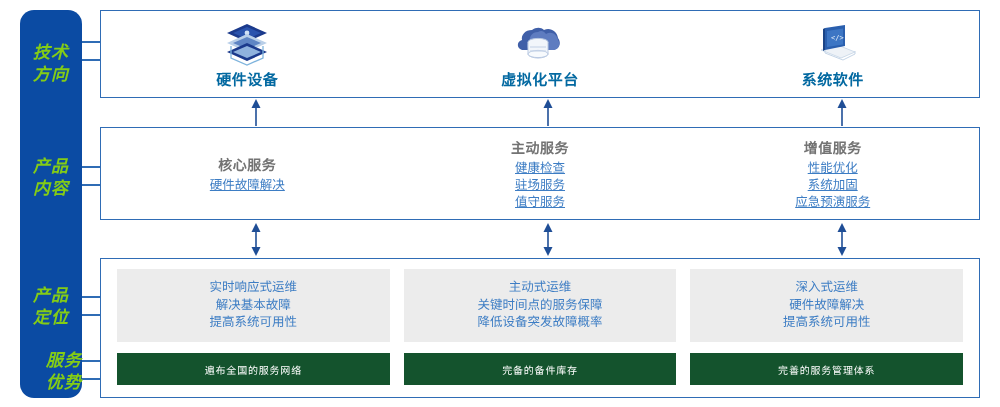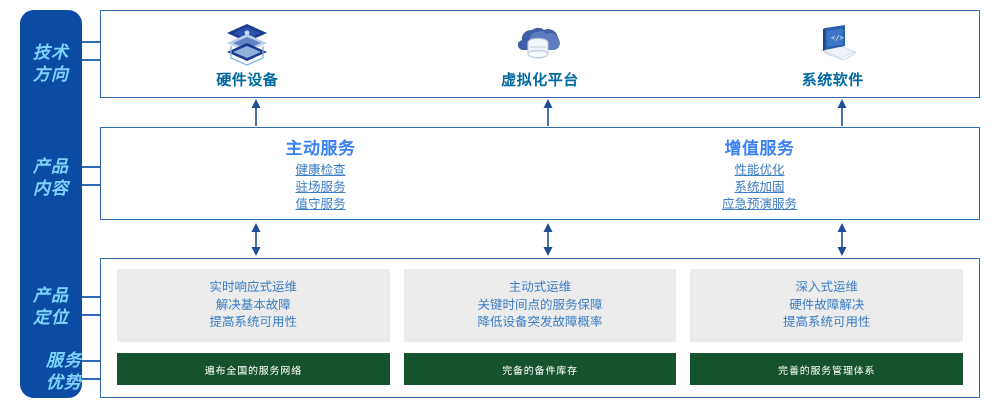--- a/index.html
+++ b/index.html
@@ -19,21 +19,21 @@
     background:#0b4ba3;
     border-radius:14px;
     display:flex;flex-direction:column;
     align-items:center;
     z-index:4;
   }
   .rail-label{
     position:absolute;
     width:62px;
     text-align:center;
-    color:#7dd3fc;
+    color:#84cc16;
     font-weight:bold;
     font-style:italic;
     font-size:17px;
     line-height:22px;
     letter-spacing:1px;
   }
   .rail-label span{display:block;}
 
   
   .conn{
@@ -70,21 +70,21 @@
     letter-spacing:.5px;
   }
 
   
   .content-grid{display:flex;width:100%;height:100%;}
   .content-col{
     flex:1;display:flex;flex-direction:column;
     align-items:center;justify-content:center;
   }
   .content-title{
-    color:#3b82f6;font-weight:bold;font-size:17px;
+    color:#737373;font-weight:bold;font-size:14px;
     margin-bottom:3px;letter-spacing:.5px;
   }
   .content-item{
     color:#3d7dc4;font-size:12.5px;line-height:17px;text-decoration:underline;
   }
   .col-core{justify-content:center;}
 
   
   .bottom-grid{
     display:flex;width:100%;height:100%;
@@ -205,20 +205,24 @@
     <polygon points="8,0 12.5,9 3.5,9" fill="#1f4e96"></polygon>
   </svg>
   <svg class="arrow" style="left:834px;top:99px;" width="16" height="27" viewBox="0 0 16 27">
     <line x1="8" y1="27" x2="8" y2="7" stroke="#1f4e96" stroke-width="1.6"></line>
     <polygon points="8,0 12.5,9 3.5,9" fill="#1f4e96"></polygon>
   </svg>
 
   <div class="section" id="sec-content">
     <div class="content-grid">
 
+      <div class="content-col col-core">
+        <div class="content-title">核心服务</div>
+        <div class="content-item">硬件故障解决</div>
+      </div>
 
       <div class="content-col">
         <div class="content-title">主动服务</div>
         <div class="content-item">健康检查</div>
         <div class="content-item">驻场服务</div>
         <div class="content-item">值守服务</div>
       </div>
 
       <div class="content-col">
         <div class="content-title">增值服务</div>

